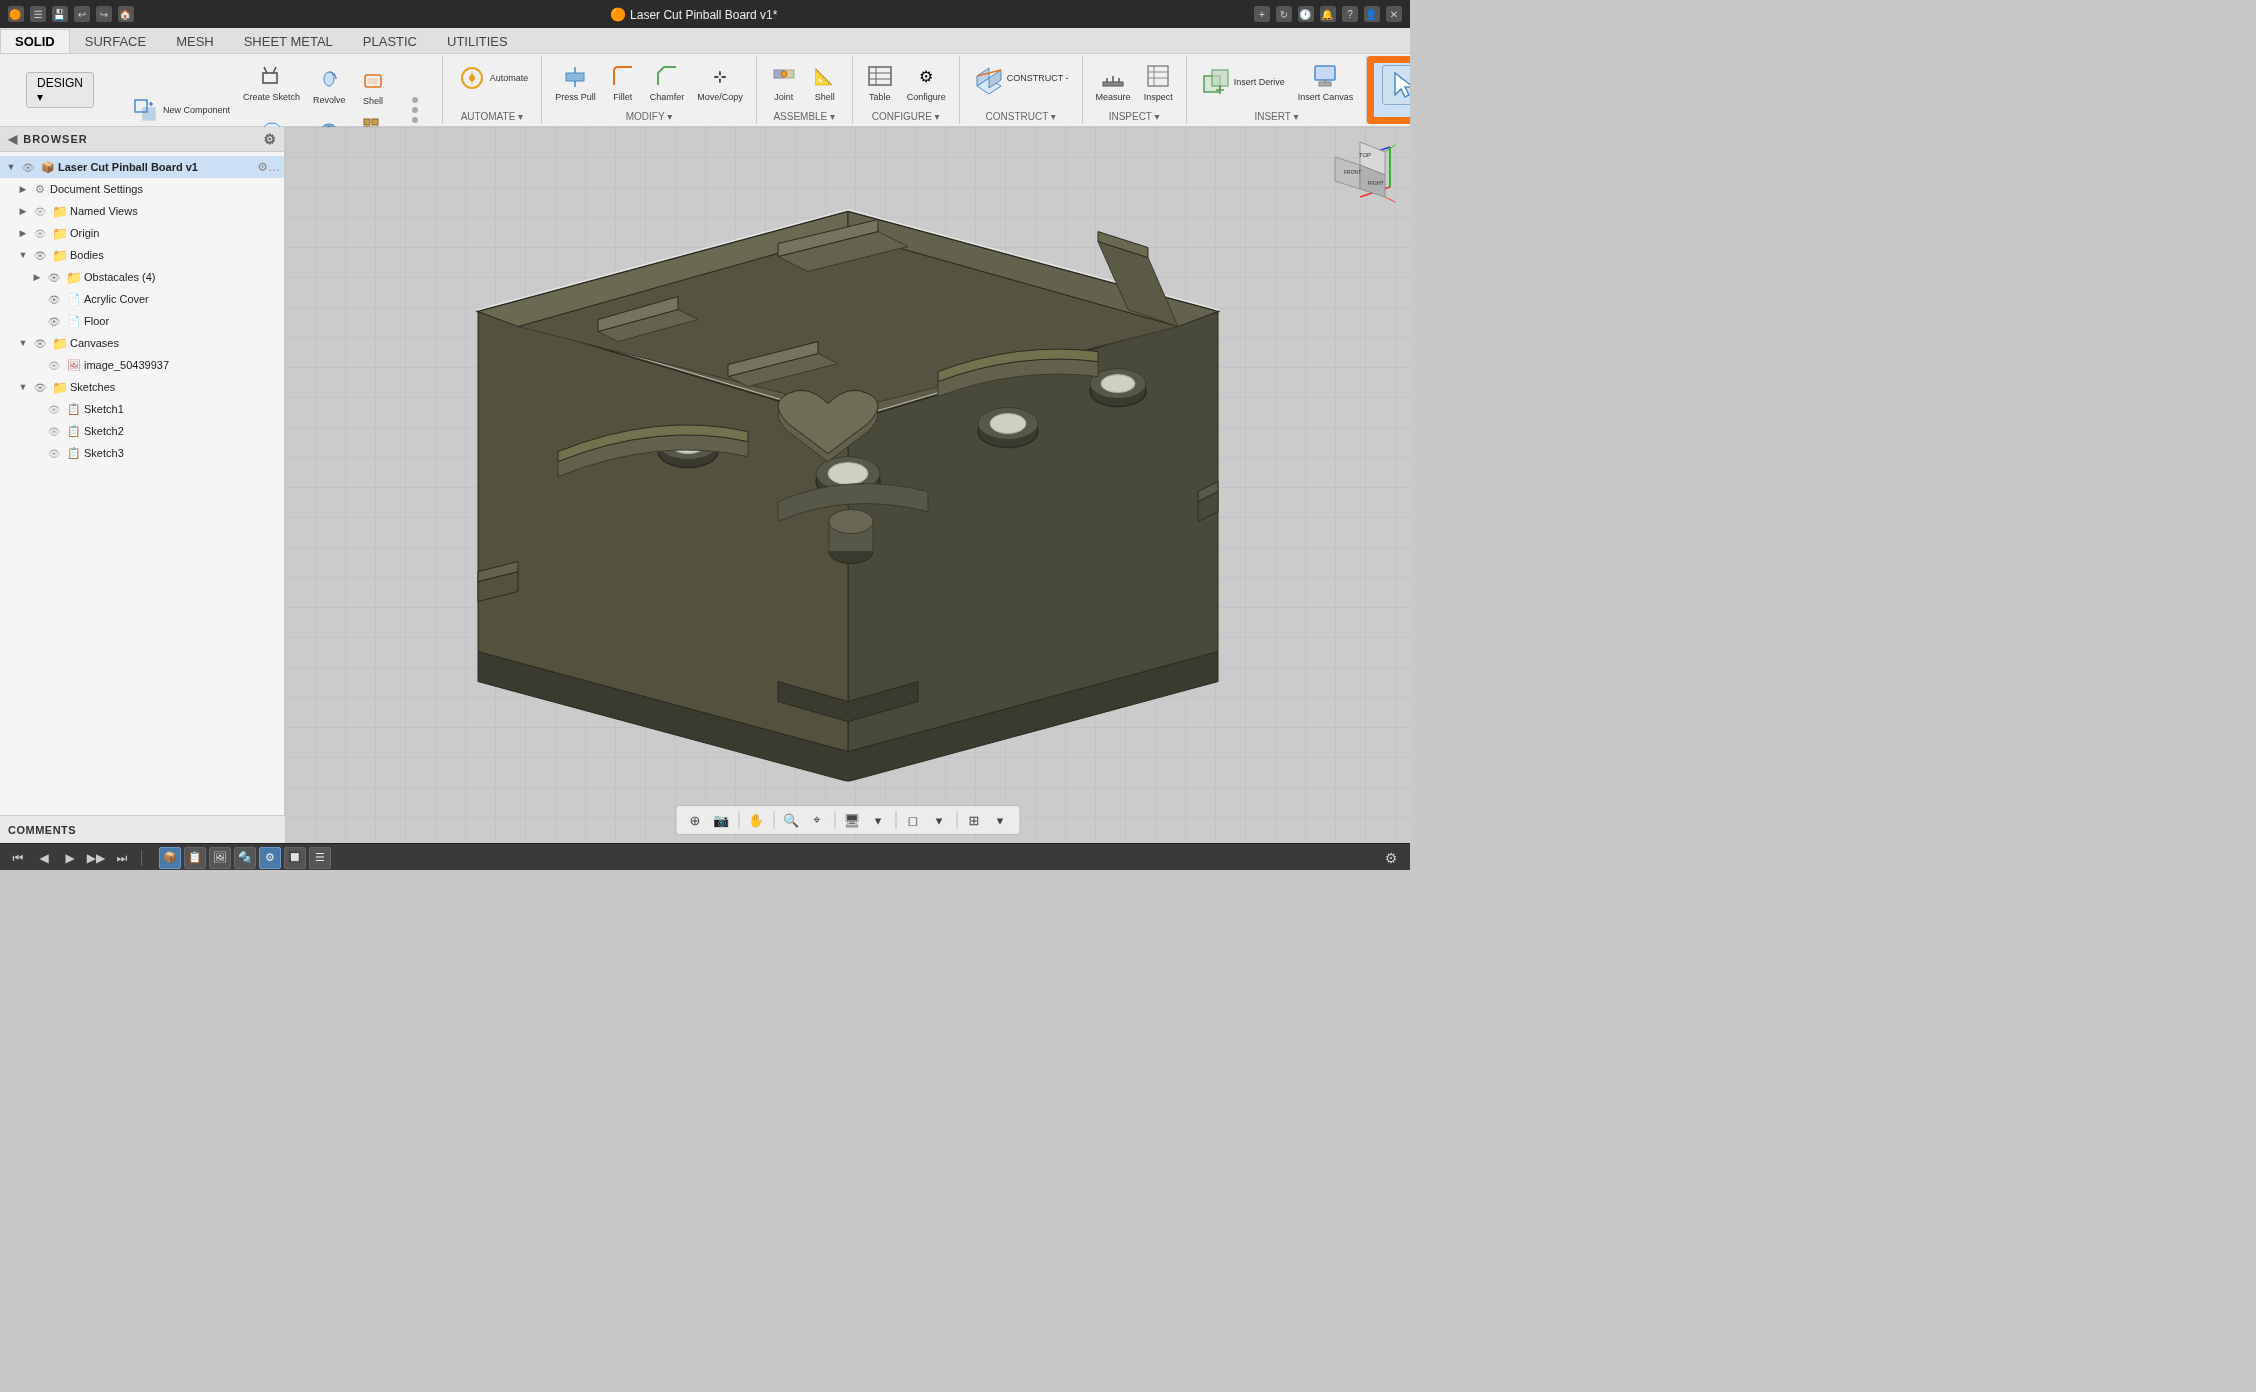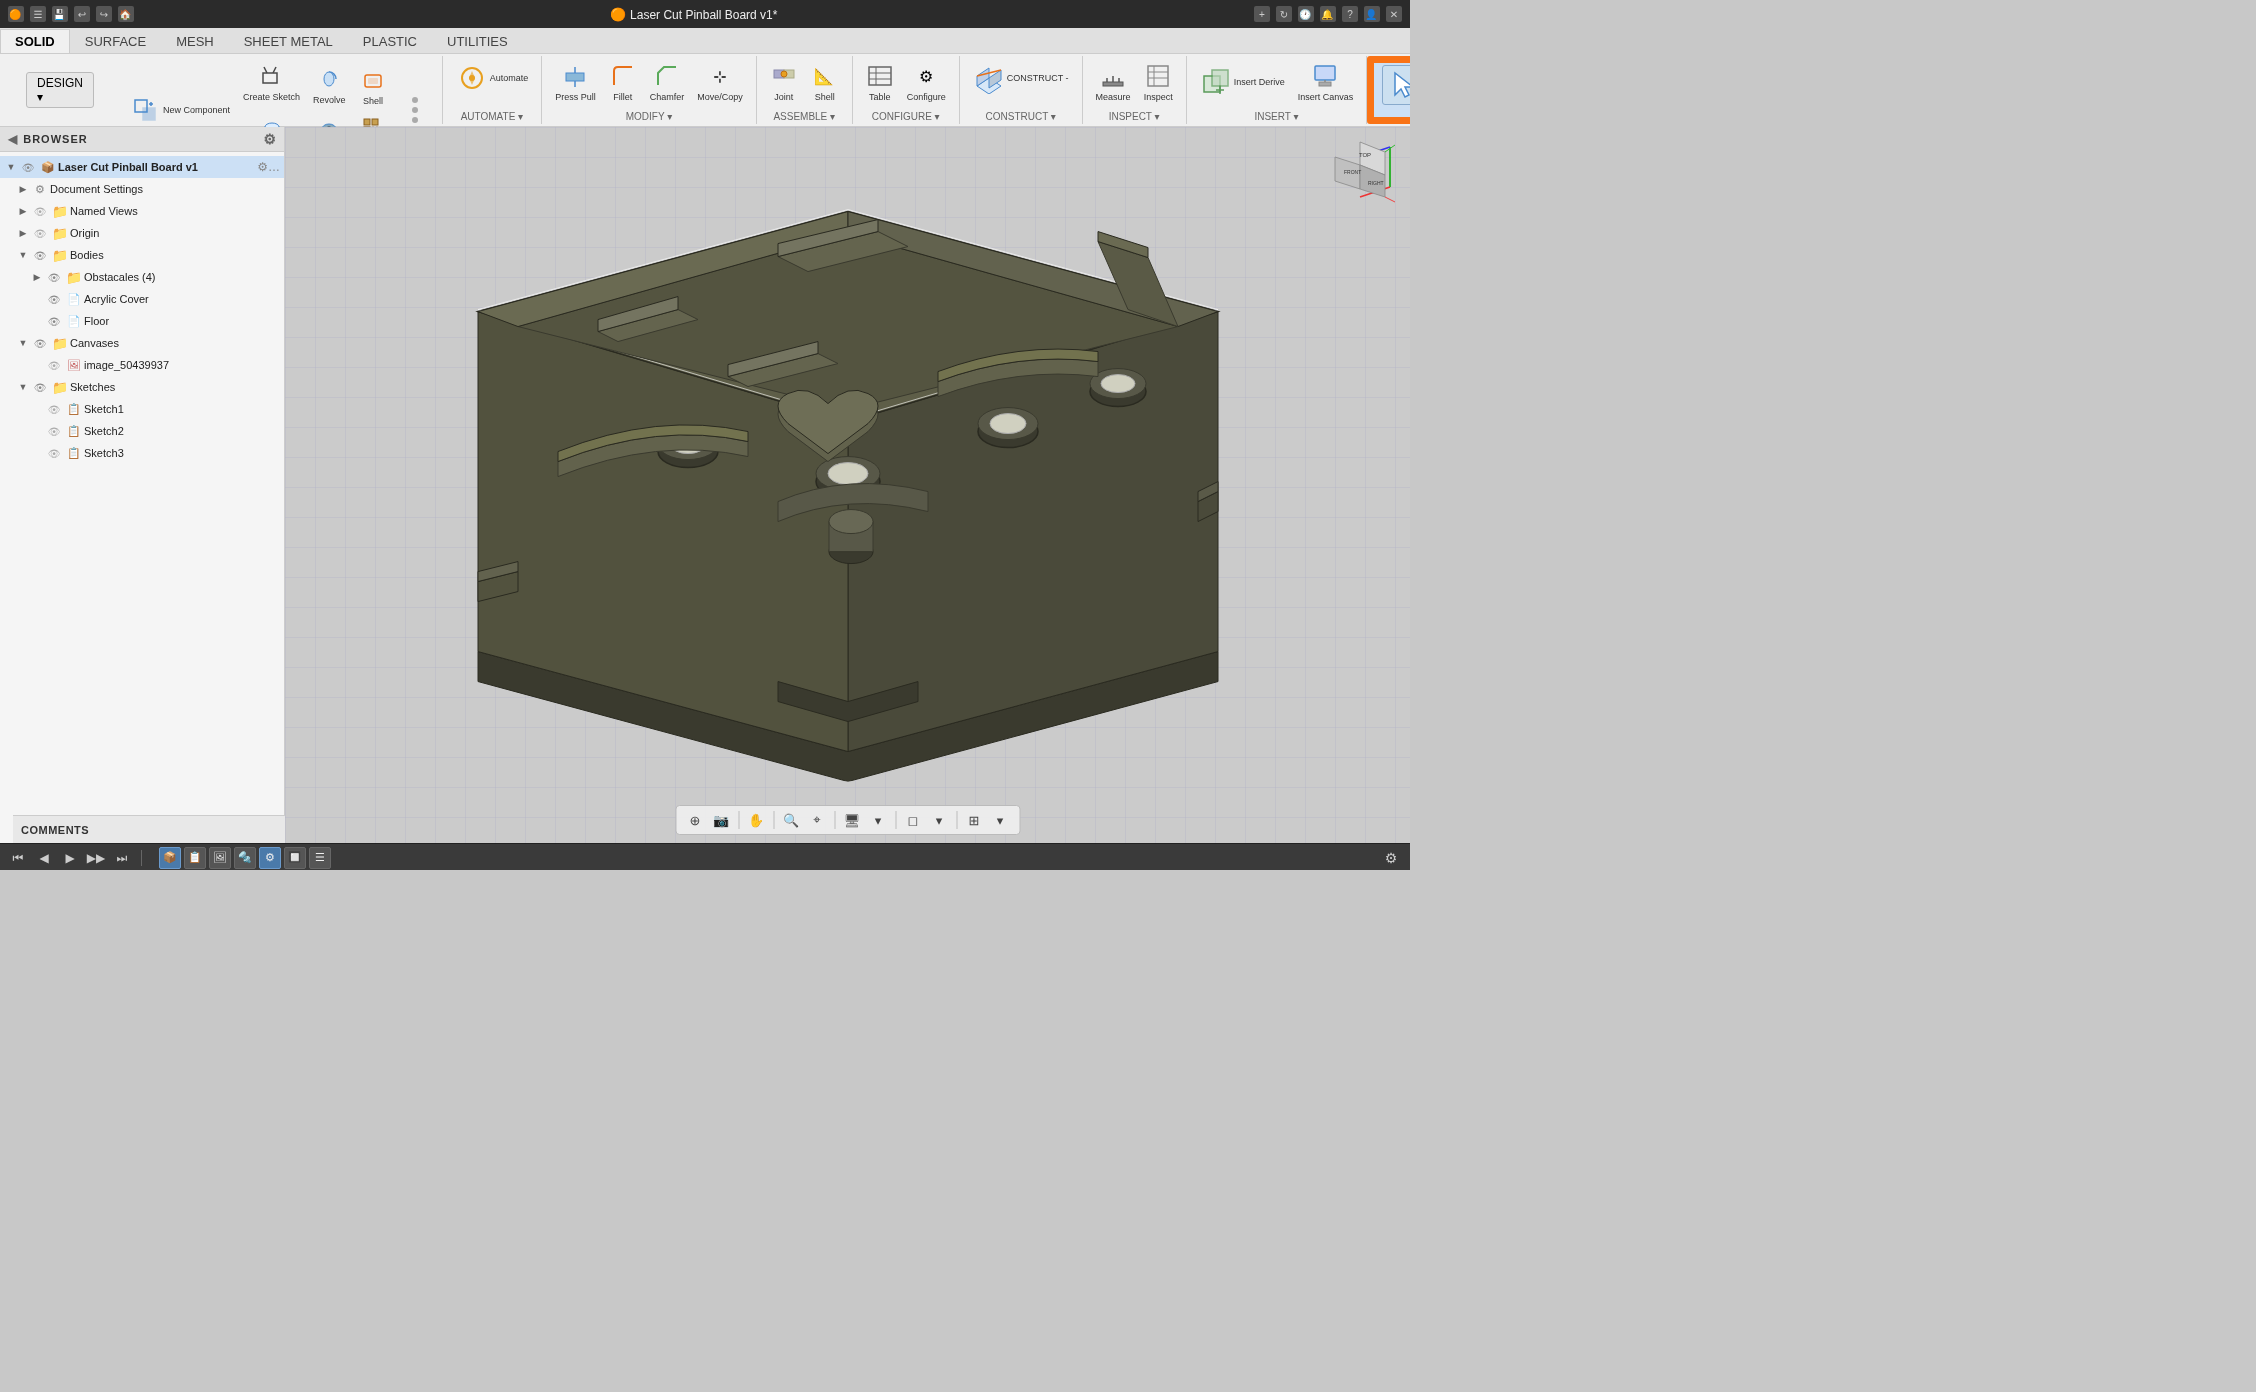--- a/index.html
+++ b/index.html
@@ -730,21 +730,21 @@
       </div>
 
       <div class="tree-item indent2">
         <span class="tree-expand" style="color:transparent;">▶</span>
         <span class="tree-visibility" style="color:#aaa;">👁</span>
         <span class="tree-icon" style="color:#c05050;">📋</span>
         <span class="tree-label">Sketch3</span>
       </div>
     </div>
 
-    <div id="comments-panel" style="position:absolute; bottom:0; left:0; width:318px; background:#e8e8e8; border-top:1px solid #ccc; height:28px; display:flex; align-items:center; padding:0 8px; gap:6px;margin-left:13px;">
+    <div id="comments-panel" style="position:absolute; bottom:0; left:0; width:318px; background:#e8e8e8; border-top:1px solid #ccc; height:28px; display:flex; align-items:center; padding:0 8px; gap:6px;">
       <span style="font-size:11px; font-weight:bold; color:#333; letter-spacing:0.5px;">COMMENTS</span>
       <span style="margin-left:auto; font-size:14px; color:#666;">⊕</span>
     </div>
   </div>
 
   <div id="viewport">
     <div id="grid-bg"></div>
 
     <div style="position:absolute; top:50%; left:20%; width:50%; height:1px; background:rgba(220,80,80,0.5); transform:rotate(-15deg); transform-origin:left center; pointer-events:none;"></div>
 

